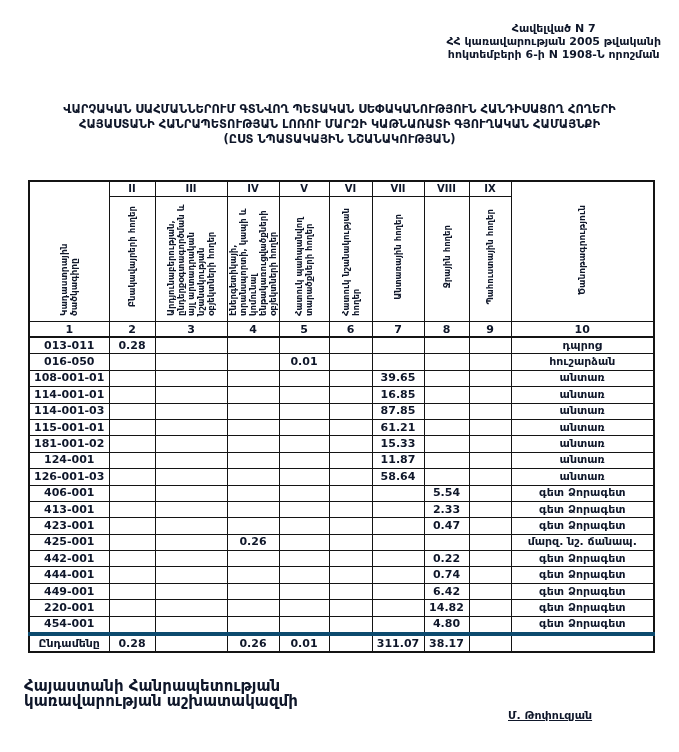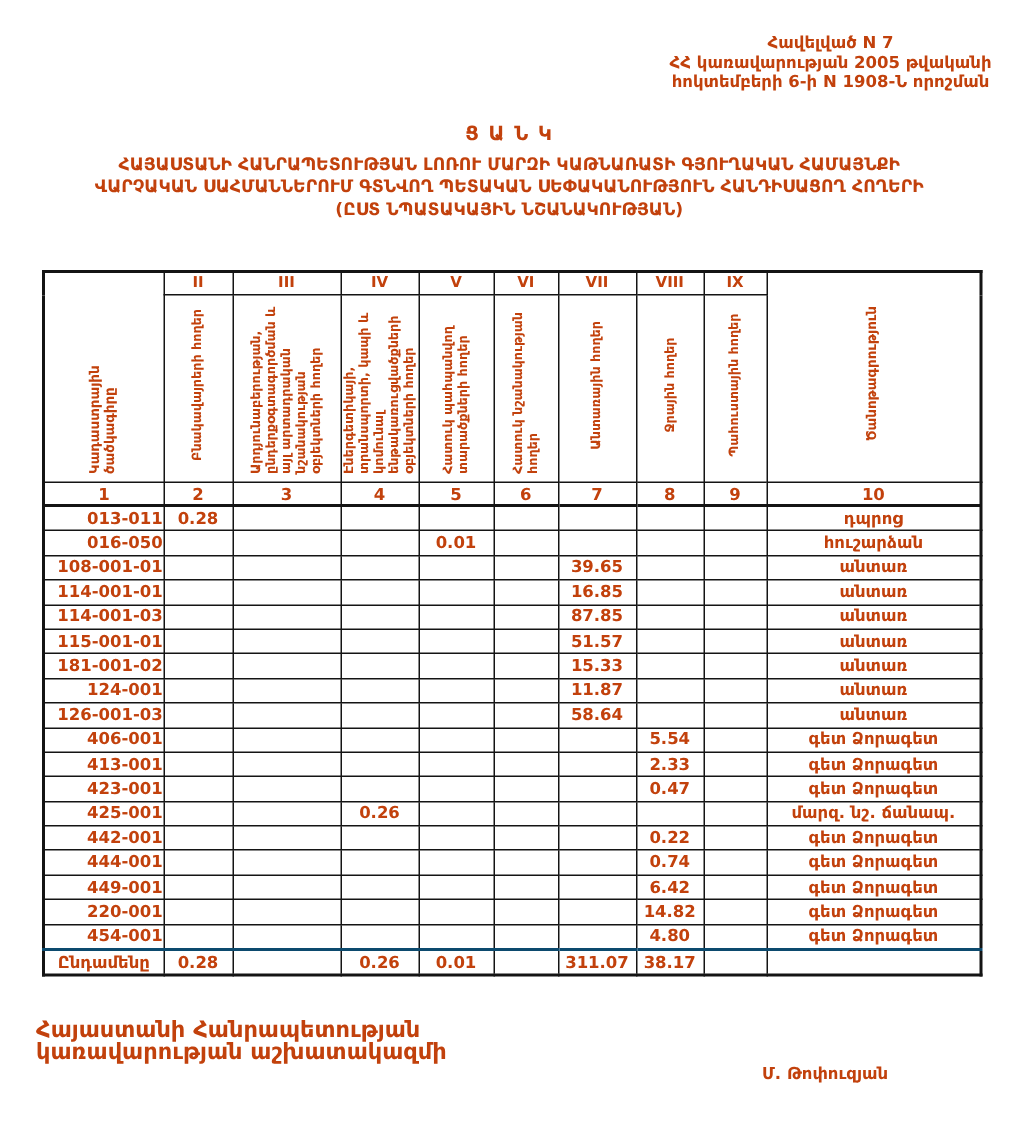--- a/index.html
+++ b/index.html
@@ -2,21 +2,21 @@
 <html><head>
 <meta charset="utf-8">
 <style>
   html, body { margin: 0; padding: 0; background: #e8e8e8; }
   .page {
     position: relative;
     width: 679px;
     height: 752px;
     background: #ffffff;
     font-family: "DejaVu Sans", "Liberation Sans", sans-serif;
-    color: #c2410c;
+    color: #0f172a;
     overflow: hidden;
   }
   
   .doc-ref {
     position: absolute;
     top: 22px;
     right: 18px;
     text-align: center;
     font-size: 11px;
     font-weight: bold;
@@ -80,58 +80,58 @@
     text-align: center; border-bottom: 2px solid #141414;
   }
   tbody td {
     height: 15.4px;
     font-size: 11px;
     line-height: 14px;
     border-top: 2px solid #141414;
     border-bottom: 2px solid #141414;
     white-space: nowrap;
   }
-  td.code { text-align: right; padding-left: 3px; }
+  td.code { text-align: center; padding-left: 3px; }
   td.num  { text-align: center; }
   td.note { text-align: center; padding-left: 4px; }
-  tr.total-row td { border-top: 2px solid #0c4a6e; }
+  tr.total-row td { border-top: 4px solid #0c4a6e; }
   tr.total-row td.code { text-align: center; padding-left: 0; }
   
   .footer-left {
     position: absolute;
     left: 24px;
     top: 679px;
     font-size: 15px;
     font-weight: bold;
     line-height: 14.5px;
   }
   .footer-sign {
     position: absolute;
     left: 508px;
     top: 709px;
     font-size: 11px;
     font-weight: bold;
+    text-decoration: underline;
   }
 </style>
 </head>
 <body>
 
 <div class="page">
 
   <div class="doc-ref">
     <div>Հավելված N 7</div>
     <div>ՀՀ կառավարության 2005 թվականի</div>
     <div>հոկտեմբերի 6-ի N 1908-Ն որոշման</div>
   </div>
 
-  <div class="doc-title">Ց Ա Ն Կ</div>
 
   <div class="doc-subtitle">
+    <div>ՎԱՐՉԱԿԱՆ ՍԱՀՄԱՆՆԵՐՈՒՄ ԳՏՆՎՈՂ ՊԵՏԱԿԱՆ ՍԵՓԱԿԱՆՈՒԹՅՈՒՆ ՀԱՆԴԻՍԱՑՈՂ ՀՈՂԵՐԻ</div>
     <div>ՀԱՅԱՍՏԱՆԻ ՀԱՆՐԱՊԵՏՈՒԹՅԱՆ ԼՈՌՈՒ ՄԱՐԶԻ ԿԱԹՆԱՌԱՏԻ ԳՅՈՒՂԱԿԱՆ ՀԱՄԱՅՆՔԻ</div>
-    <div>ՎԱՐՉԱԿԱՆ ՍԱՀՄԱՆՆԵՐՈՒՄ ԳՏՆՎՈՂ ՊԵՏԱԿԱՆ ՍԵՓԱԿԱՆՈՒԹՅՈՒՆ ՀԱՆԴԻՍԱՑՈՂ ՀՈՂԵՐԻ</div>
     <div>(ԸՍՏ ՆՊԱՏԱԿԱՅԻՆ ՆՇԱՆԱԿՈՒԹՅԱՆ)</div>
   </div>
 
   <table class="land-table">
     <colgroup>
         <col style="width: 80px;">
         <col style="width: 46px;">
         <col style="width: 72px;">
         <col style="width: 52px;">
         <col style="width: 50px;">
@@ -238,21 +238,21 @@
           <td class="num"></td>
           <td class="note">անտառ</td>
         </tr>
         <tr>
           <td class="code">115-001-01</td>
           <td class="num"></td>
           <td class="num"></td>
           <td class="num"></td>
           <td class="num"></td>
           <td class="num"></td>
-          <td class="num">51.57</td>
+          <td class="num">61.21</td>
           <td class="num"></td>
           <td class="num"></td>
           <td class="note">անտառ</td>
         </tr>
         <tr>
           <td class="code">181-001-02</td>
           <td class="num"></td>
           <td class="num"></td>
           <td class="num"></td>
           <td class="num"></td>

